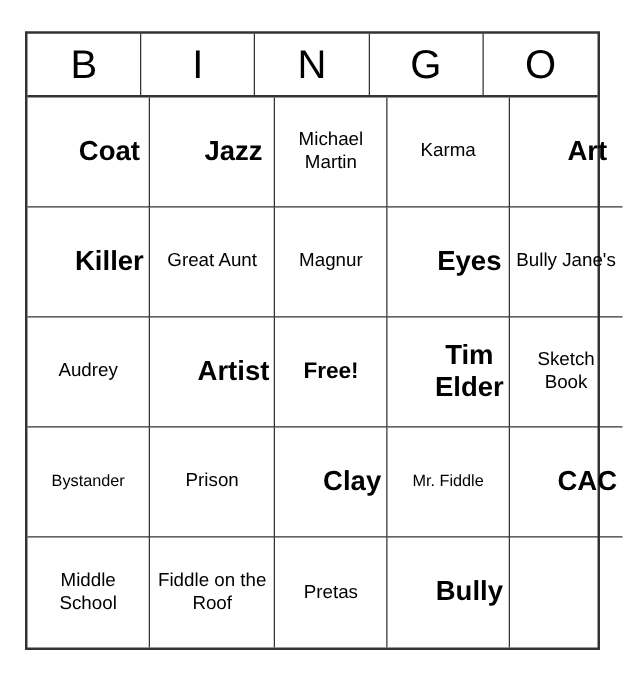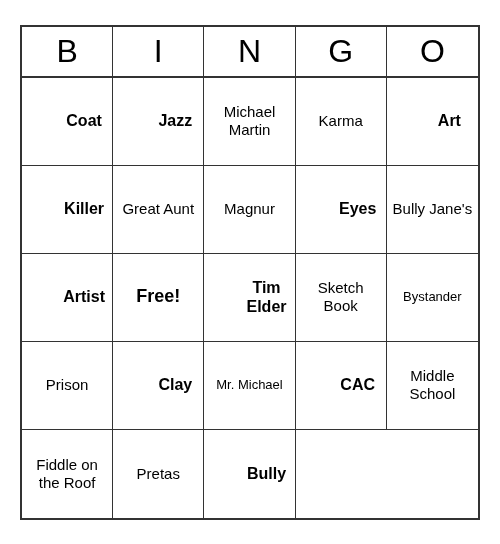--- a/index.html
+++ b/index.html
@@ -68,21 +68,21 @@
       border-bottom: none;
     }
 
     .bingo-cell.free {
       font-size: 18px;
       font-weight: bold;
       text-align: right;
     }
 
     .bingo-cell.large-text {
-      font-size: 16px;
+      font-size: 22px;
       font-weight: bold;
       padding-left: 38px;
     }
 
     .bingo-cell.small-text {
       font-size: 13px;
     }
   </style>
 </head>
 <body>
@@ -99,27 +99,28 @@
   <div class="bingo-cell large-text">Coat</div>
       <div class="bingo-cell large-text">Jazz</div>
       <div class="bingo-cell">Michael Martin</div>
       <div class="bingo-cell">Karma</div>
       <div class="bingo-cell large-text">Art</div>
       <div class="bingo-cell large-text">Killer</div>
       <div class="bingo-cell">Great Aunt</div>
       <div class="bingo-cell">Magnur</div>
       <div class="bingo-cell large-text">Eyes</div>
       <div class="bingo-cell">Bully Jane's</div>
+      <div class="bingo-cell">Audrey</div>
       <div class="bingo-cell large-text">Artist</div>
       <div class="bingo-cell free">Free!</div>
       <div class="bingo-cell large-text">Tim Elder</div>
       <div class="bingo-cell">Sketch Book</div>
       <div class="bingo-cell small-text">Bystander</div>
       <div class="bingo-cell">Prison</div>
       <div class="bingo-cell large-text">Clay</div>
-      <div class="bingo-cell small-text">Mr. Michael</div>
+      <div class="bingo-cell small-text">Mr. Fiddle</div>
       <div class="bingo-cell large-text">CAC</div>
       <div class="bingo-cell">Middle School</div>
       <div class="bingo-cell">Fiddle on the Roof</div>
       <div class="bingo-cell">Pretas</div>
       <div class="bingo-cell large-text">Bully</div>
     </div>
 </div>
 
 </body></html>

